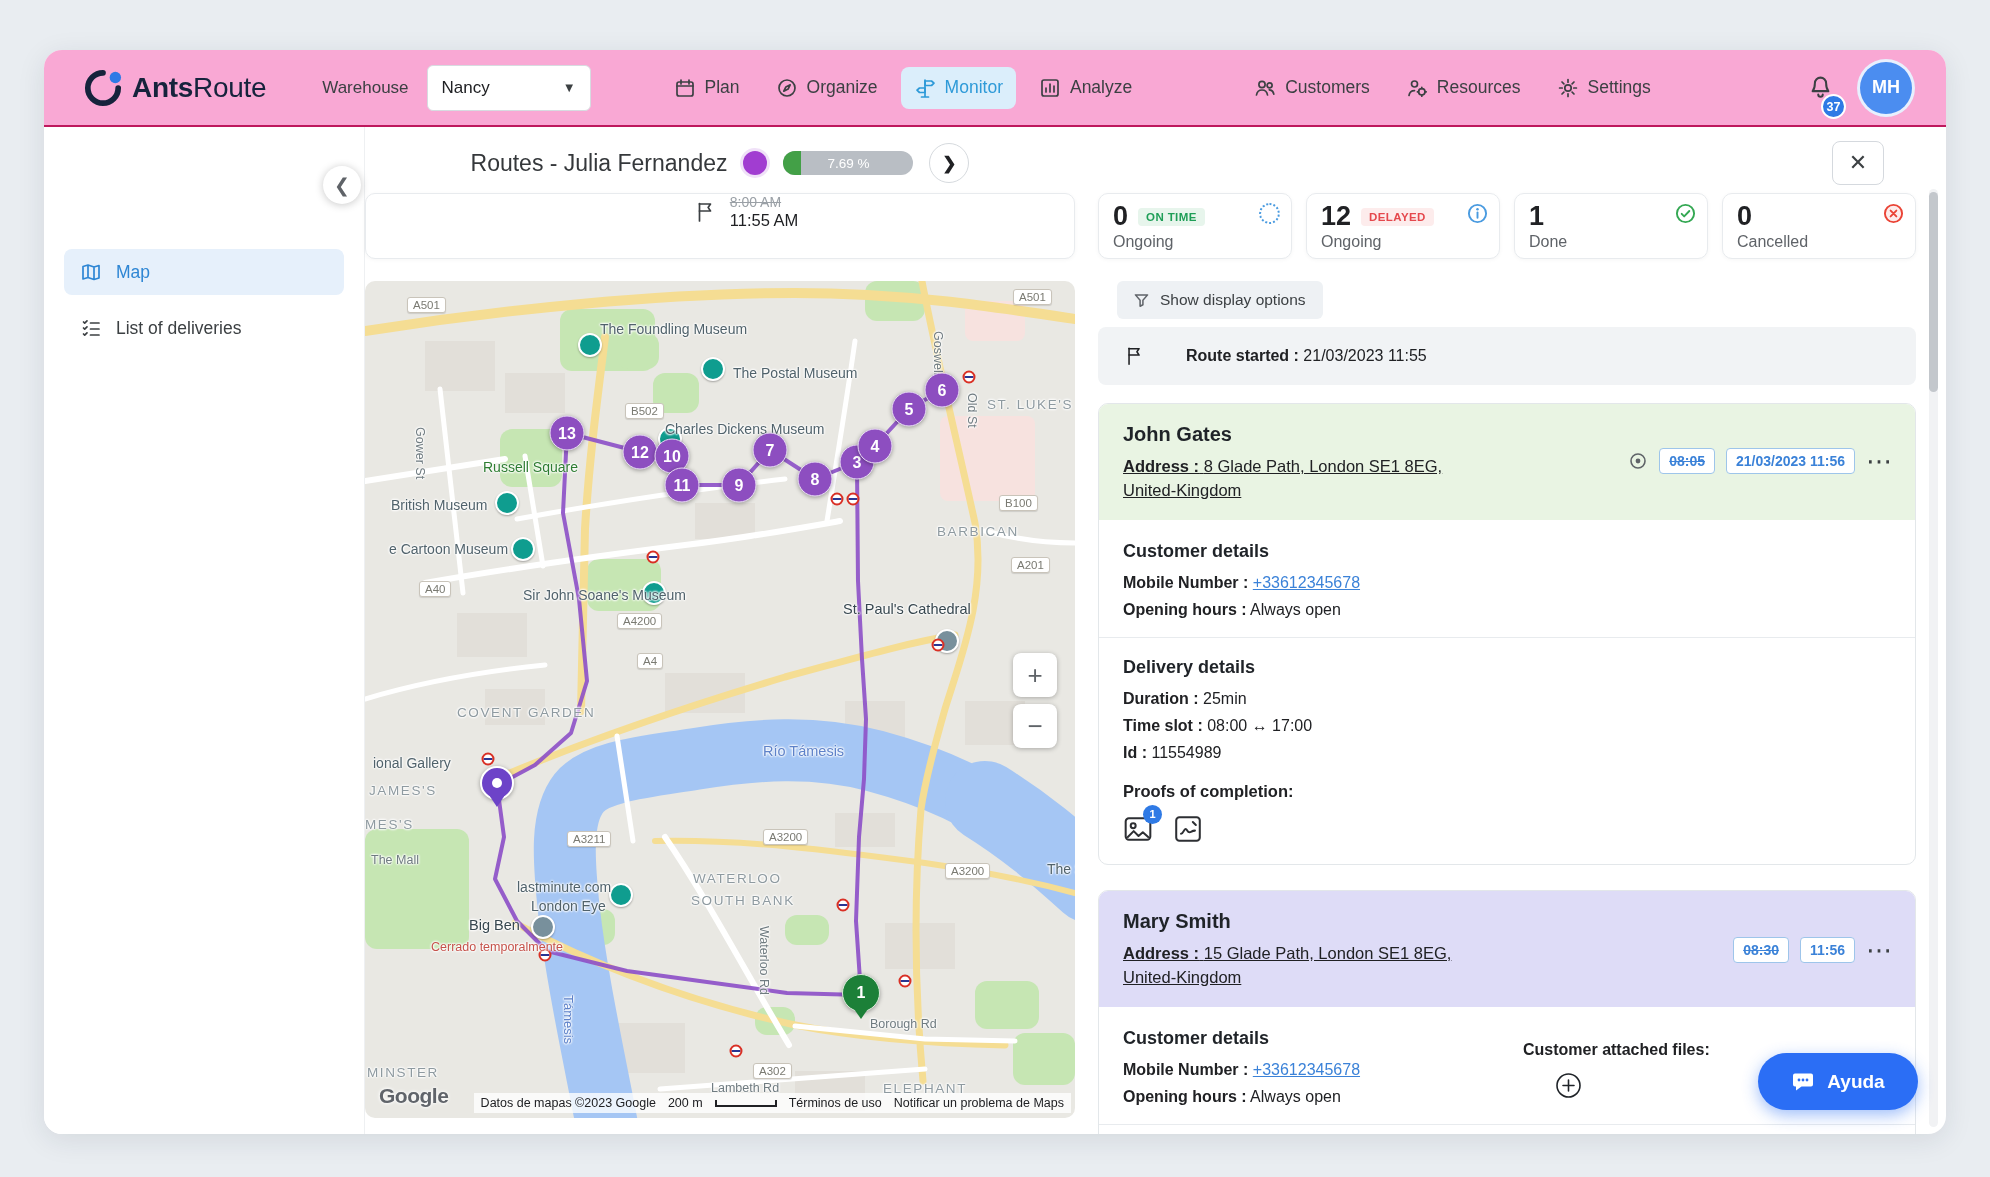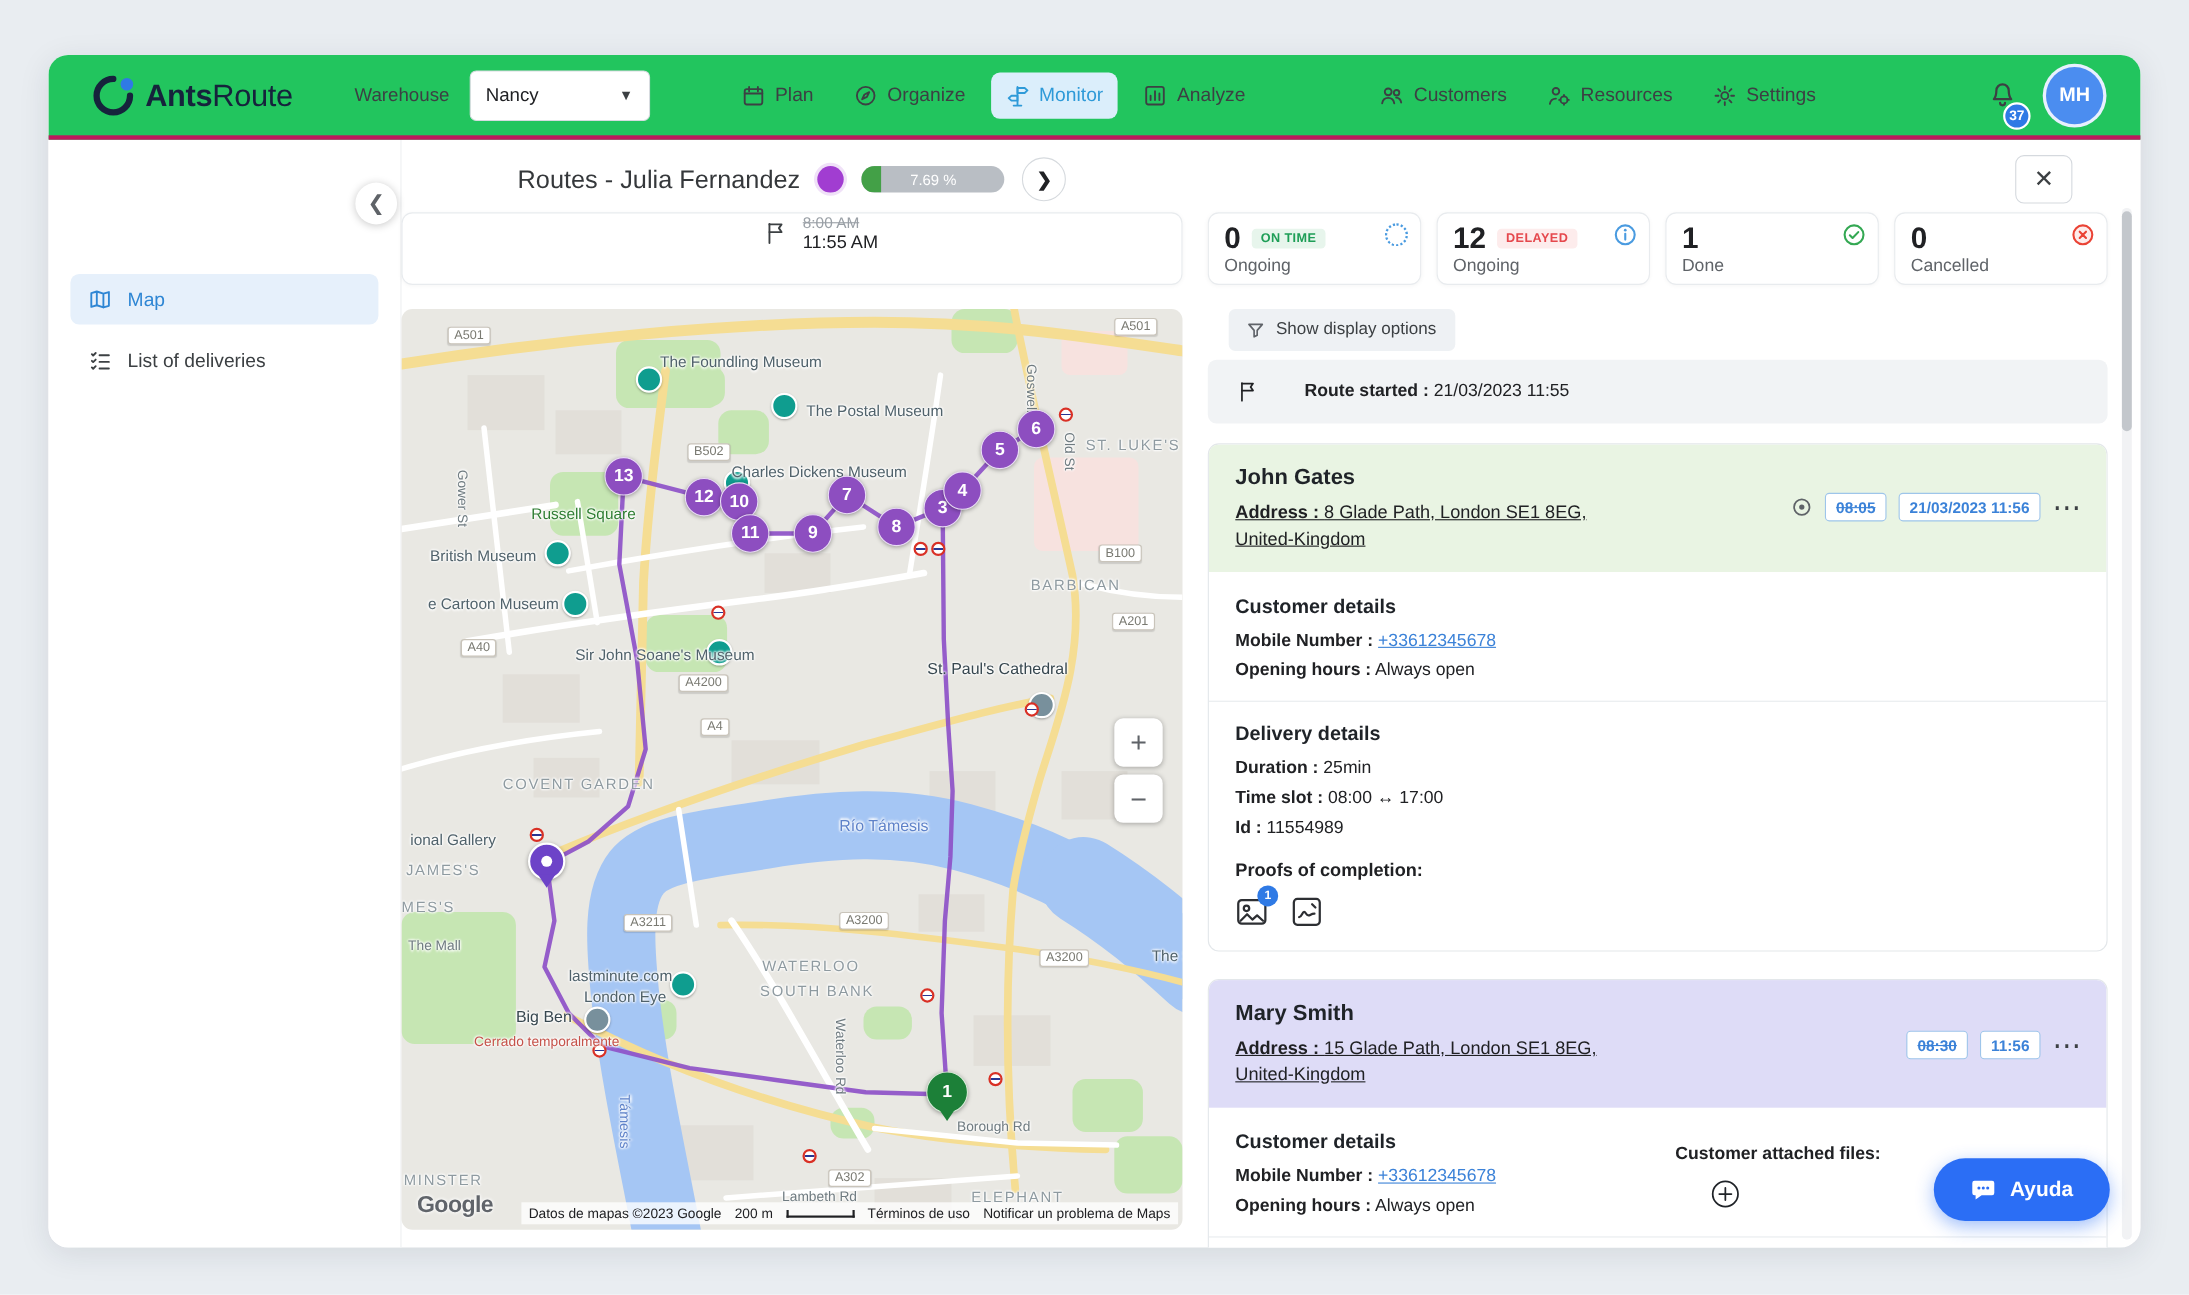--- a/index.html
+++ b/index.html
@@ -3,21 +3,21 @@
 <meta charset="utf-8">
 <style>
   html,body{margin:0;padding:0;}
   body{width:1990px;height:1177px;position:relative;overflow:hidden;background:#e9edf1;
        font-family:"Liberation Sans",sans-serif;color:#202124;}
   .window{position:absolute;left:44px;top:50px;width:1902px;height:1084px;background:#fff;
           border-radius:18px;box-shadow:0 6px 28px rgba(30,40,60,.10);overflow:hidden;}
 
   
   .navbar{position:absolute;top:0;left:0;right:0;height:77px;display:flex;align-items:center;
-          padding:0 34px 0 40px;border-bottom:4px solid #be185d;box-sizing:border-box;background:#22c55e;z-index:10;}
+          padding:0 34px 0 40px;border-bottom:2px solid #be185d;box-sizing:border-box;background:#f9a8d4;z-index:10;}
   .brand{display:flex;align-items:center;gap:10px;}
   .brand-text{font-size:28px;color:#16233c;letter-spacing:-.3px;}
   .brand-text .b{font-weight:700;}
   .wh{margin-left:56px;display:flex;align-items:center;gap:18px;}
   .wh-label{font-size:17px;color:#3c4043;}
   .wh-select{width:134px;height:44px;border:1px solid #d7dbe0;border-radius:6px;display:flex;align-items:center;
              justify-content:space-between;padding:0 14px;font-size:17px;color:#202124;background:#fff;cursor:pointer;}
   .caret{font-size:13px;color:#3c4043;}
   .main-nav{display:flex;align-items:center;margin-left:70px;gap:10px;}
   .nav-item{display:flex;align-items:center;gap:9px;padding:10px 13px;border-radius:8px;font-size:17.5px;color:#3c4043;cursor:pointer;white-space:nowrap;}

